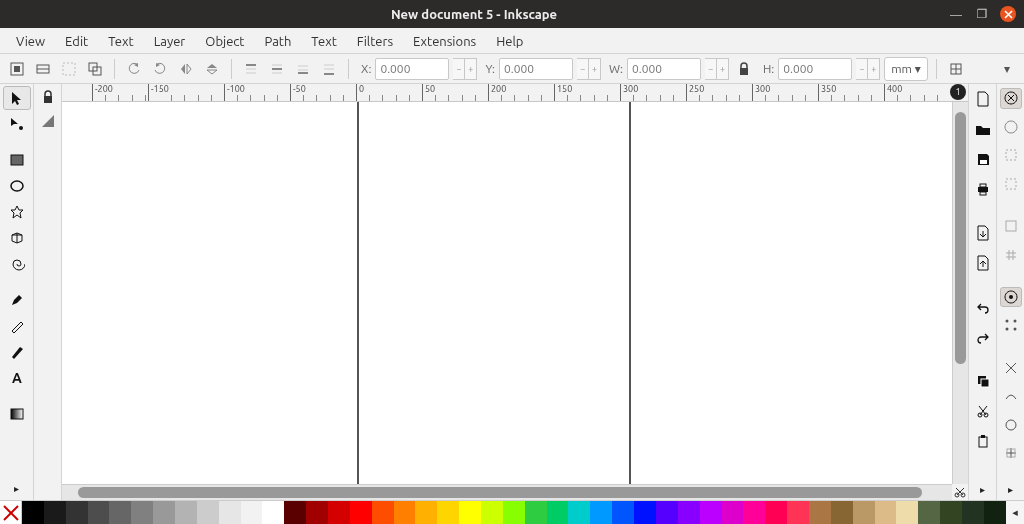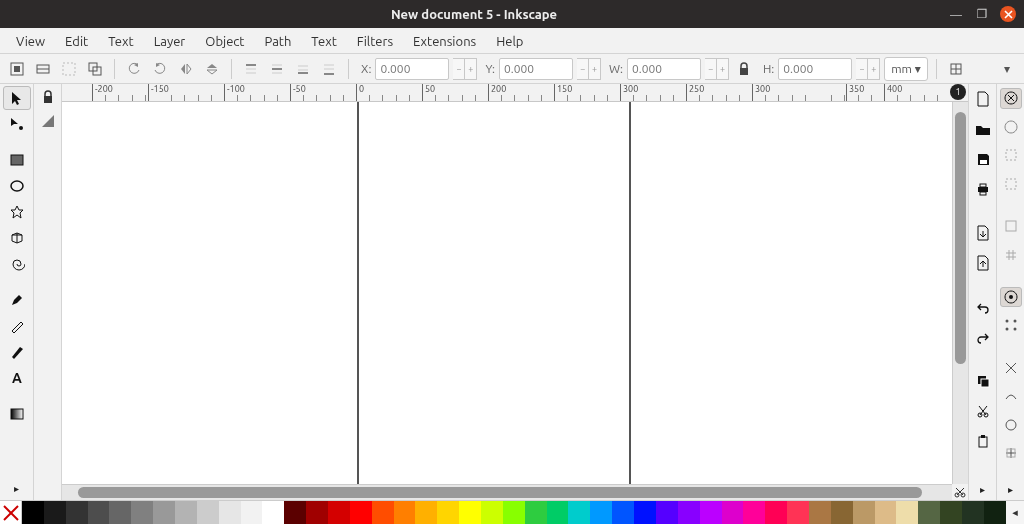--- a/index.html
+++ b/index.html
@@ -349,21 +349,21 @@
         <div class="tick-major" style="left: 624px;">250</div>
         <div class="tick-minor" style="left: 637.2px;"></div>
         <div class="tick-minor" style="left: 650.4px;"></div>
         <div class="tick-minor" style="left: 663.6px;"></div>
         <div class="tick-minor" style="left: 676.8px;"></div>
         <div class="tick-major" style="left: 690px;">300</div>
         <div class="tick-minor" style="left: 703.2px;"></div>
         <div class="tick-minor" style="left: 716.4px;"></div>
         <div class="tick-minor" style="left: 729.6px;"></div>
         <div class="tick-minor" style="left: 742.8px;"></div>
-        <div class="tick-major" style="left: 756px; margin-left: 28px;">350</div>
+        <div class="tick-major" style="left: 756px;">350</div>
         <div class="tick-minor" style="left: 769.2px;"></div>
         <div class="tick-minor" style="left: 782.4px;"></div>
         <div class="tick-minor" style="left: 795.6px;"></div>
         <div class="tick-minor" style="left: 808.8px;"></div>
         <div class="tick-major" style="left: 822px;">400</div>
         <div class="tick-minor" style="left: 835.2px;"></div>
         <div class="tick-minor" style="left: 848.4px;"></div>
         <div class="tick-minor" style="left: 861.6px;"></div>
         <div class="tick-minor" style="left: 874.8px;"></div>
       </div>

